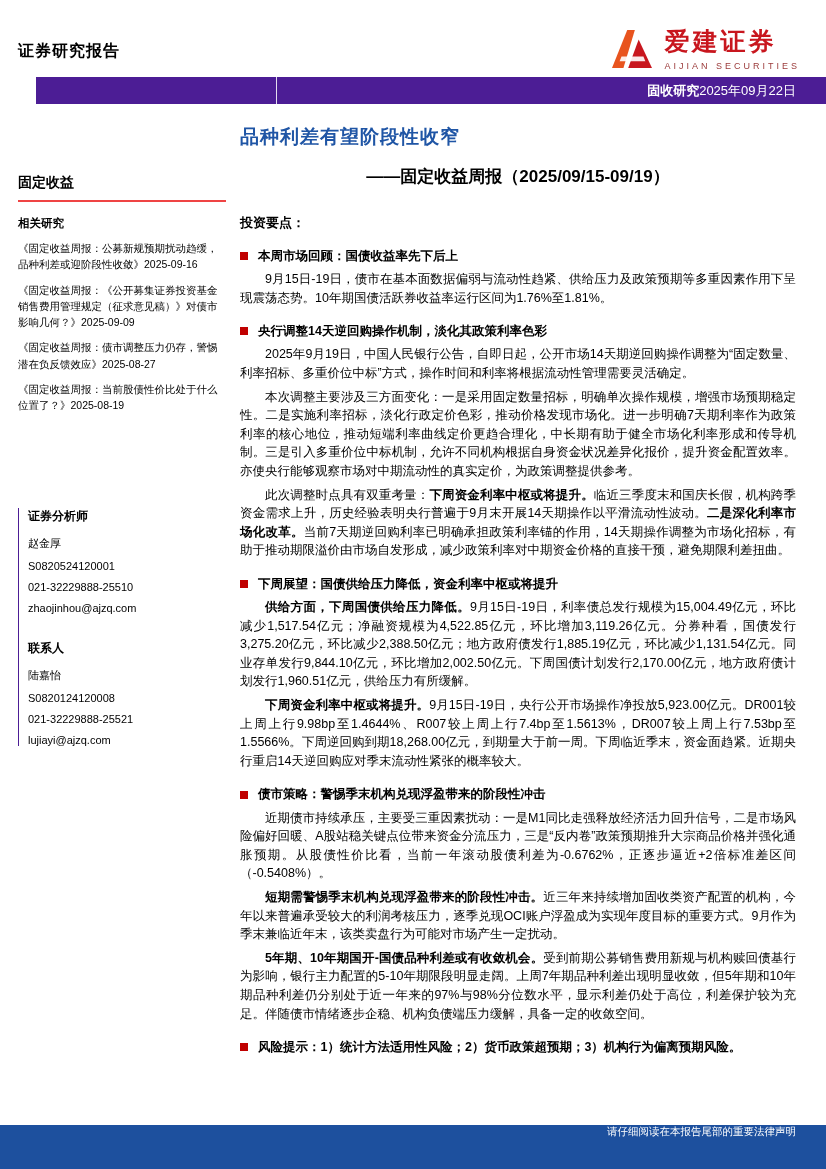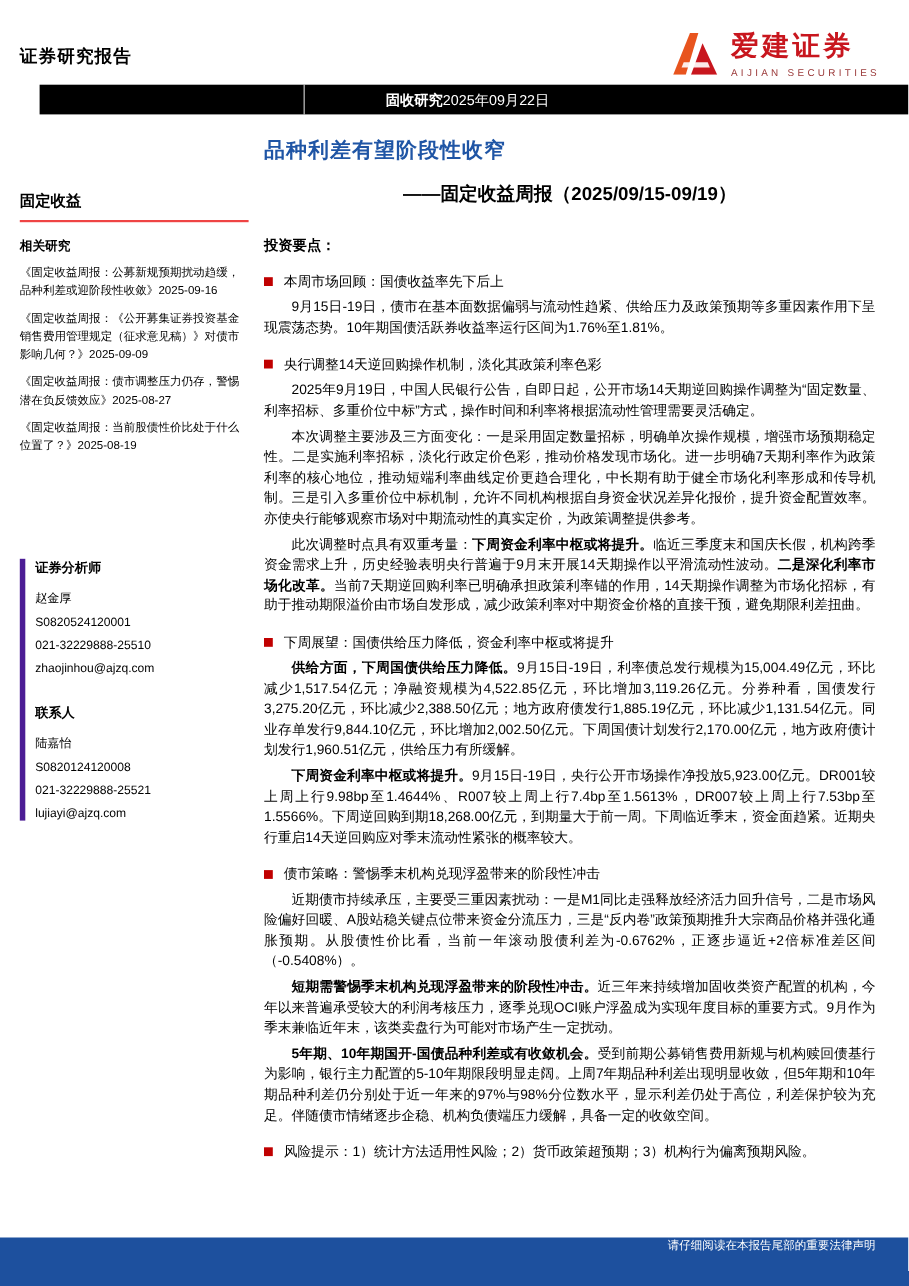--- a/index.html
+++ b/index.html
@@ -16,51 +16,51 @@
   .report-type { font-size:16px; font-weight:bold; letter-spacing:1px; padding-top:8px; }
   .logo { display:flex; align-items:center; gap:9px; }
   .logo svg { width:46px; height:40px; display:block; }
   .logo-cn {
     font-size:25px; font-weight:bold; color:#c8161e; letter-spacing:3px;
     font-family:"Liberation Serif","DejaVu Serif",serif;
   }
   .logo-en { font-size:9px; color:#9b3a3a; letter-spacing:3px; margin-top:3px; }
   
   .banner {
-    position:relative; height:27px; background:#000000; color:#fff;
-    display:flex; align-items:center; justify-content:center;
+    position:relative; height:27px; background:#4c1d95; color:#fff;
+    display:flex; align-items:center; justify-content:flex-end;
     padding:0 30px 0 18px; font-size:13px; box-sizing:border-box;margin-left:36px;
   }
   .banner-left { font-weight:bold; }
   .banner-sep { position:absolute; left:240px; top:0; bottom:0; width:1px; background:rgba(255,255,255,.85); }
   
   .columns { display:flex; padding:0 30px 0 18px; box-sizing:border-box; }
   .sidebar { width:222px; flex:0 0 222px; padding-right:14px; box-sizing:border-box; }
   .maincol { flex:1; min-width:0; }
   
   .fi-label {
     margin-top:70px; font-size:14px; font-weight:bold;
     padding-bottom:8px; border-bottom:2px solid #ef4444;
   }
   .related-title { margin-top:14px; font-size:11.5px; font-weight:bold; }
   #related-list { list-style:none; margin:9px 0 0; padding:0; font-size:10.5px; line-height:1.55; }
   #related-list li { margin-bottom:9px; }
-  .people-block { margin-top:95px; border-left:5px solid #4c1d95; padding-left:9px; }
+  .people-block { margin-top:95px; border-left:1px solid #4c1d95; padding-left:9px; }
   .block-title { font-size:12px; font-weight:bold; margin:0 0 11px; }
   .pline { font-size:11px; margin:0 0 9px; }
   .contact-block { margin-top:26px; }
   
   .title-main {
     margin:20px 0 0; text-align:left; font-size:19px; font-weight:bold;
     color:#1f55a5; letter-spacing:1px;
   }
   .title-sub { margin:15px 0 0; text-align:center; font-size:17px; font-weight:bold; color:#000; }
   .key-points { margin-top:26px; font-size:13px; font-weight:bold; }
   .sec { margin-top:15px; }
-  .sec-h { display:flex; align-items:flex-end; font-size:12.5px; font-weight:normal; line-height:1.45; }
+  .sec-h { display:flex; align-items:flex-end; font-size:12.5px; font-weight:bold; line-height:1.45; }
   .sq { width:8px; height:8px; background:#c00000; flex:0 0 8px; margin-right:10px; align-self:center; }
   .para { margin:5px 0 0; font-size:12.5px; line-height:18.6px; text-align:justify; text-indent:2em; }
   .para .b { font-weight:bold; }
   
   .footer {
     position:absolute; left:0; right:0; bottom:0; height:44px; background:#1d509e;
     color:#fff; display:flex; justify-content:flex-end;
     padding-right:30px; font-size:10.5px; box-sizing:border-box;
   }
 </style>

